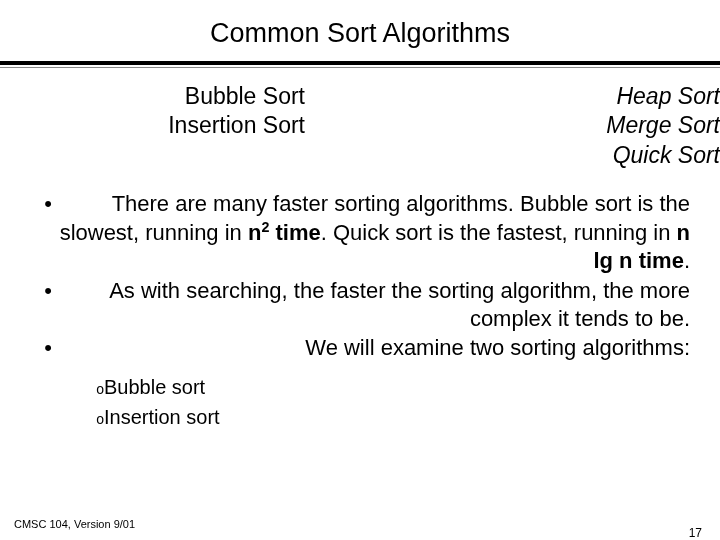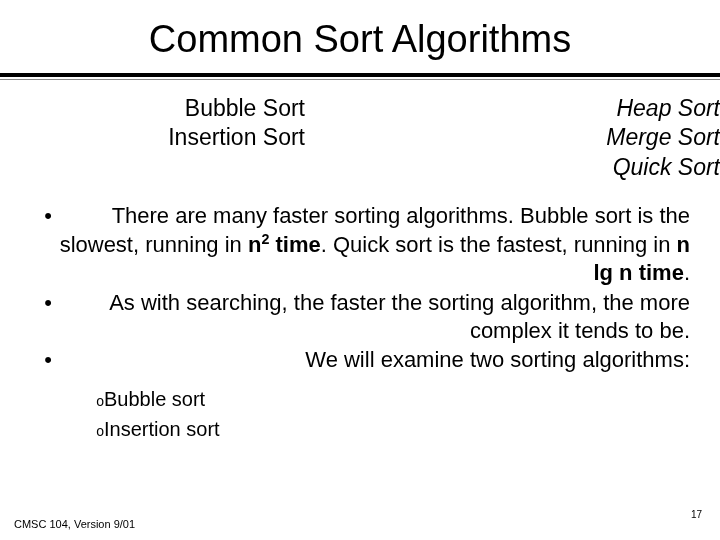--- a/index.html
+++ b/index.html
@@ -12,21 +12,21 @@
       width: 720px;
       height: 540px;
       background: white;
       font-family: Arial, Helvetica, sans-serif;
       color: #000;
       position: relative;
       overflow: hidden;
     }
     .title {
       text-align: center;
-      font-size: 38px;
+      font-size: 27px;
       font-weight: normal;
       padding-top: 18px;
       padding-bottom: 12px;
     }
     .divider {
       width: 100%;
       height: 4px;
       background: #000;
       margin-bottom: 2px;
     }
@@ -87,23 +87,23 @@
       flex-shrink: 0;
     }
     .footer-left {
       position: absolute;
       bottom: 10px;
       left: 14px;
       font-size: 11px;
     }
     .footer-right {
       position: absolute;
-      bottom: 20px;
+      bottom: 0;
       right: 18px;
-      font-size: 10px;
+      font-size: 12px;
     }
   </style>
 </head>
 <body>
 
 <div class="title">Common Sort Algorithms</div>
 <div class="divider"></div>
 <div class="divider-thin"></div>
 
 <div class="columns">

